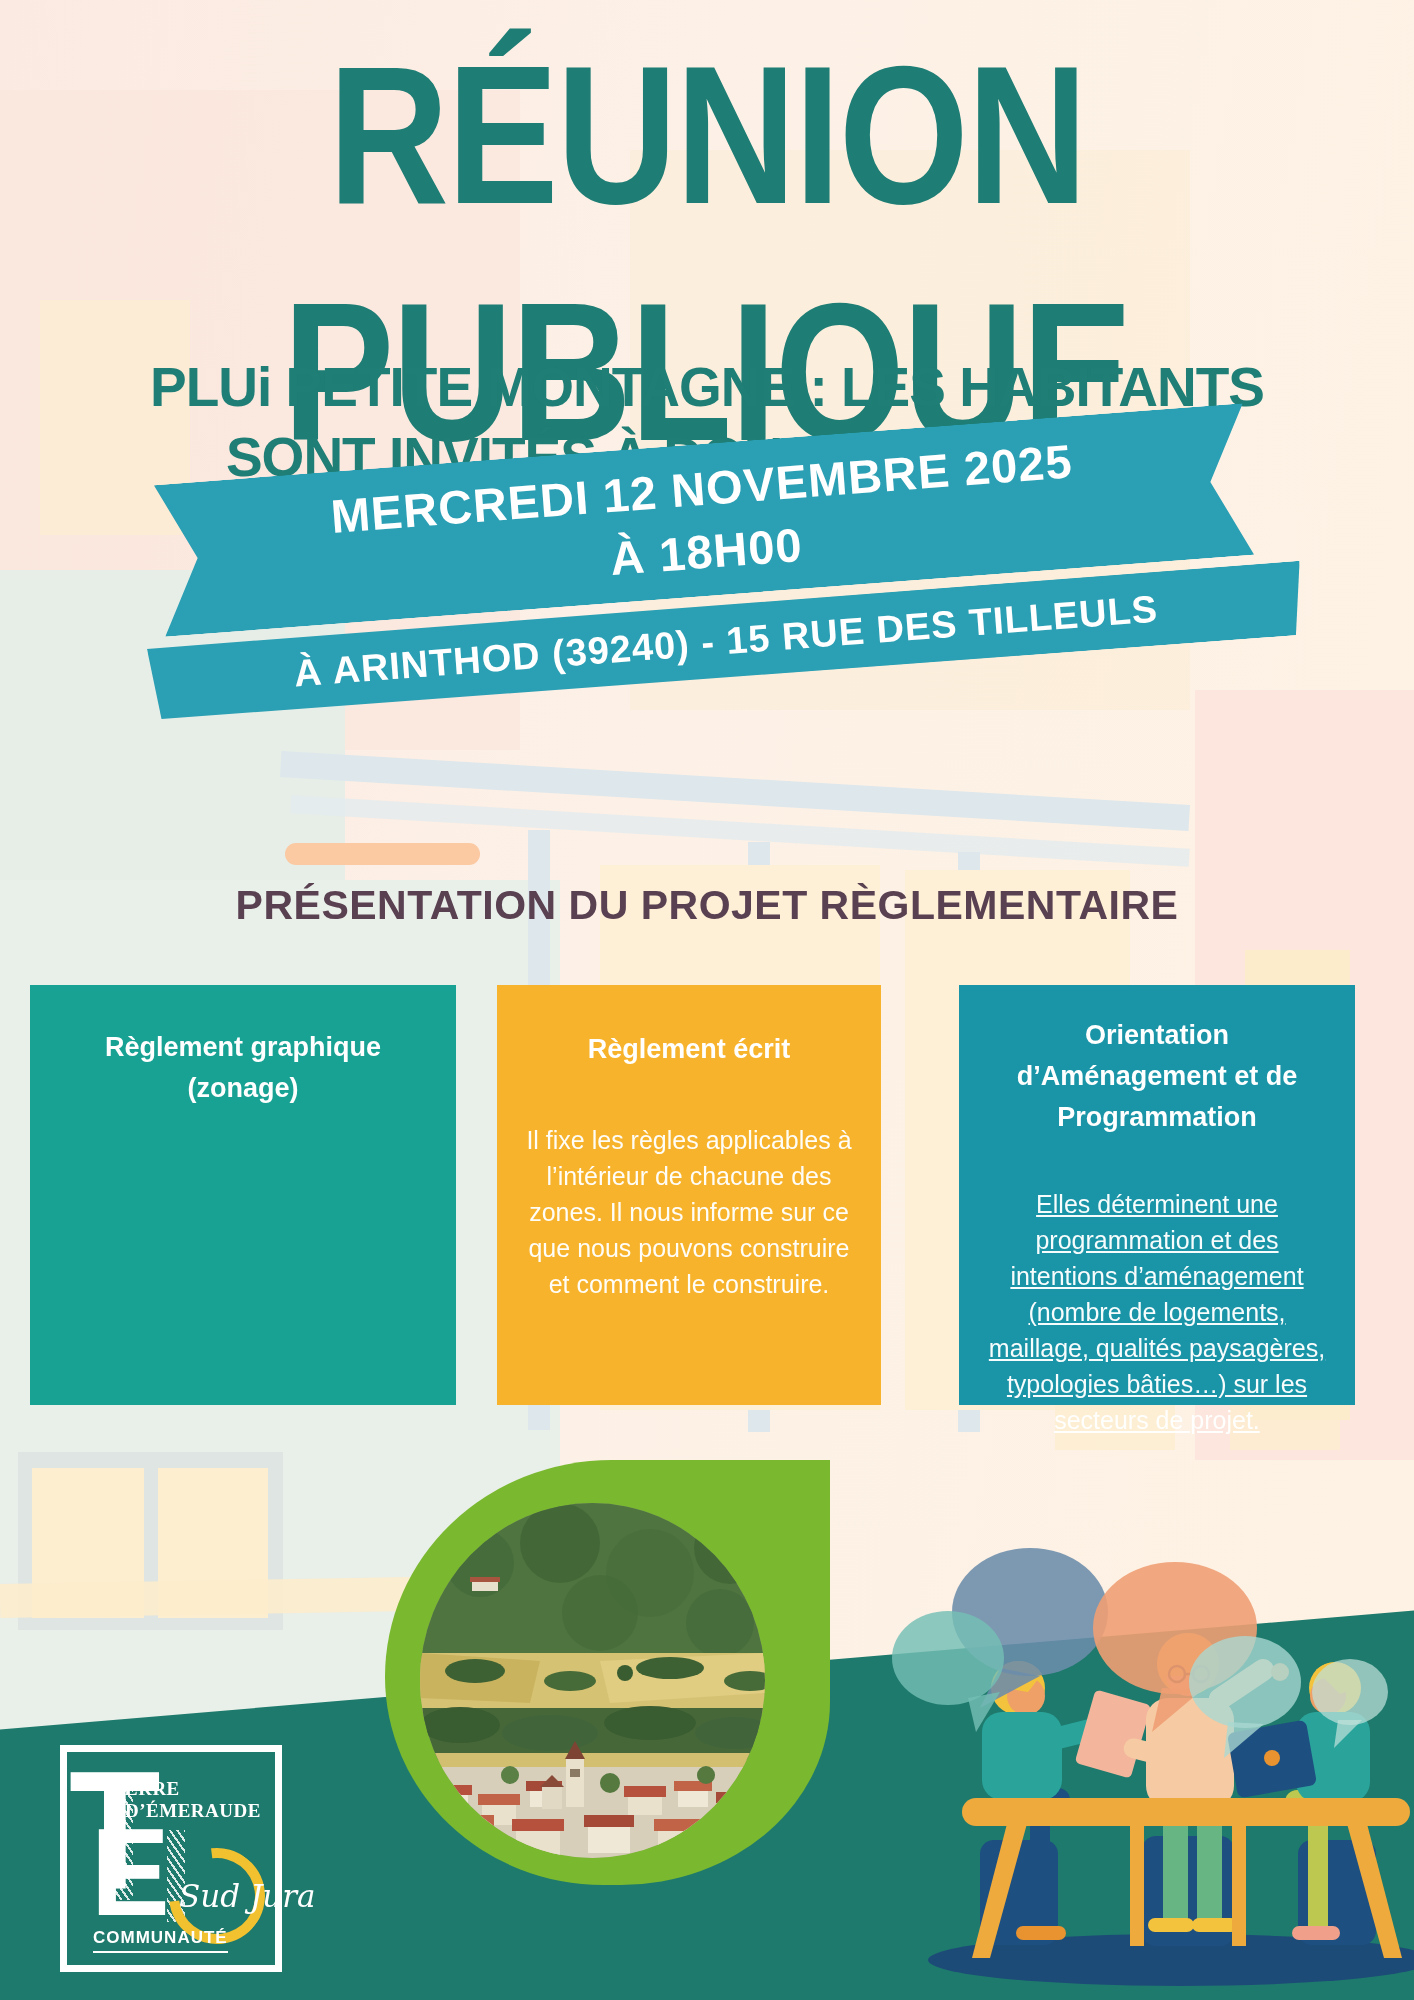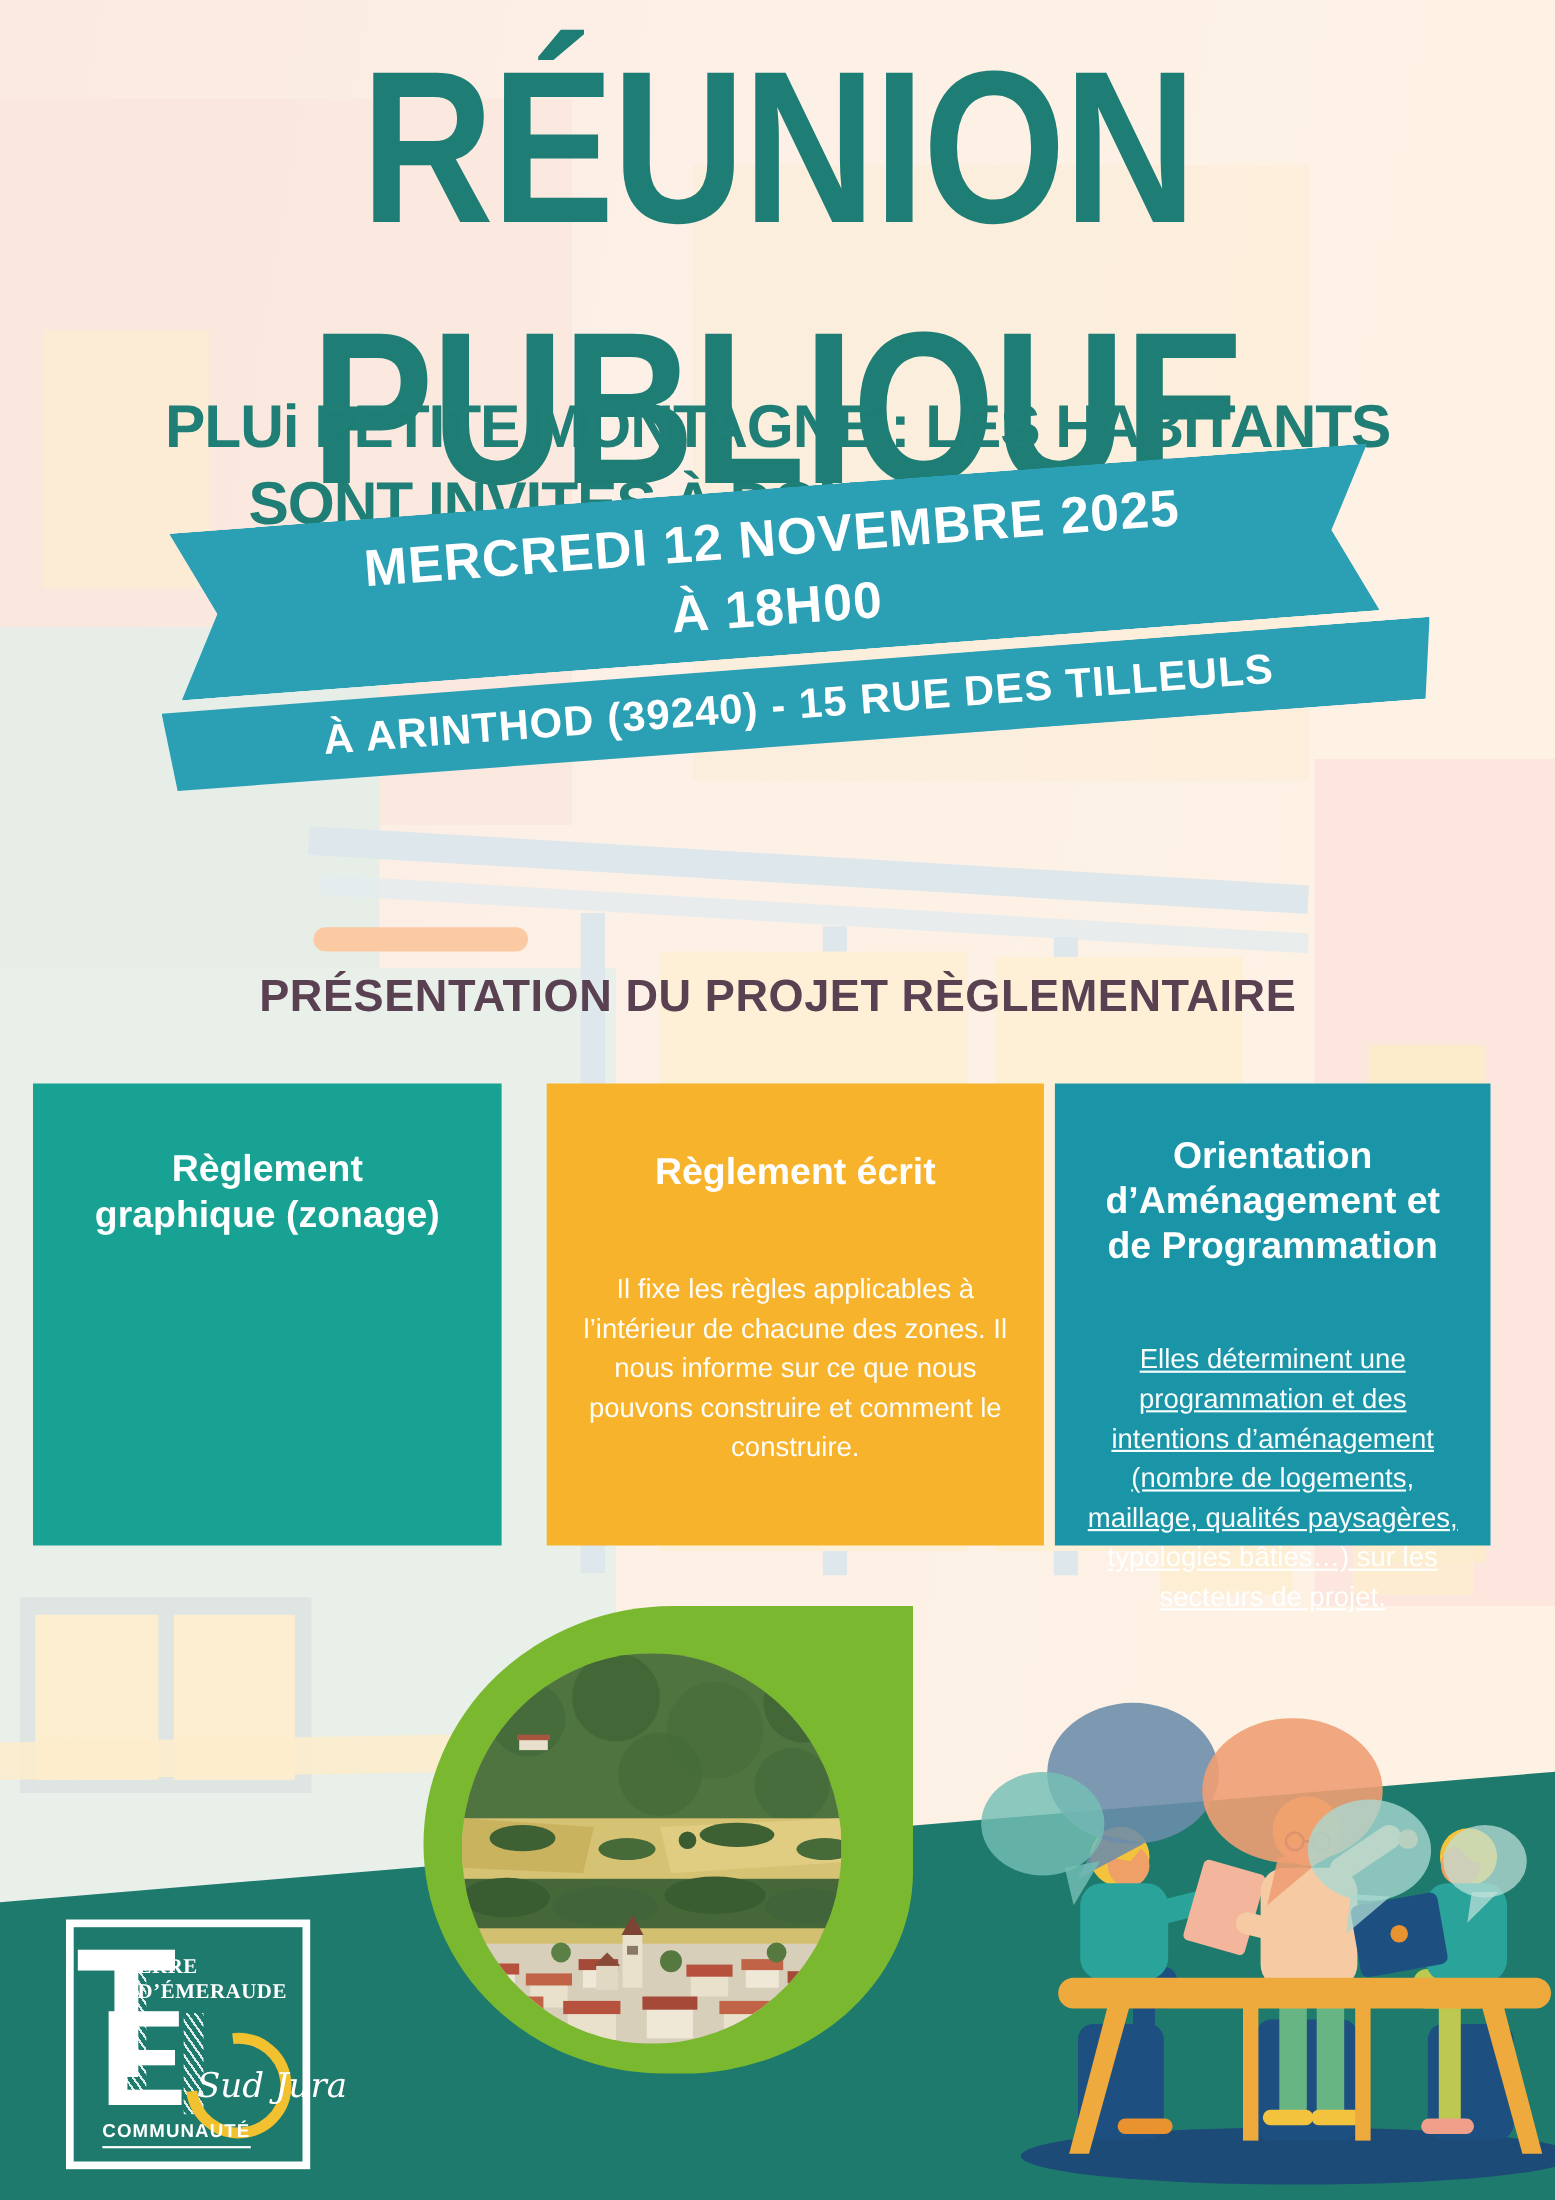--- a/index.html
+++ b/index.html
@@ -50,23 +50,23 @@
     transform:rotate(-4.3deg);color:#fff;text-align:center;font-weight:bold;
     font-size:38px;line-height:74px;letter-spacing:1px;
     clip-path:polygon(0 2%,100% 0,99.2% 100%,.8% 98%);}
   
   .heading{left:0;top:882px;width:100%;text-align:center;color:#5a4152;
     font-weight:bold;font-size:41px;letter-spacing:.5px;}
   
   .card{position:absolute;top:985px;height:420px;color:#fff;text-align:center;
     padding:0 26px;box-sizing:border-box;}
   .card-1{left:30px;width:426px;background:#18a294;}
-  .card-2{left:497px;width:452px;background:#f7b32b;}
+  .card-2{left:497px;width:384px;background:#f7b32b;}
   .card-3{left:959px;width:396px;background:#1a95a8;}
-  .card h3{margin:16px;font-size:34px;line-height:41px;font-weight:bold;}
+  .card h3{margin:0;font-size:27px;line-height:41px;font-weight:bold;}
   .card-1 h3{padding-top:42px;}
   .card-2 h3{padding-top:44px;}
   .card-3 h3{padding-top:30px;}
   .card p{margin:0;font-size:25px;line-height:36px;color:rgba(255,255,255,.97);}
   .card-1 p{padding-top:62px;}
   .card-2 p{padding-top:52px;}
   .card-3 p{padding-top:48px;text-decoration:underline;}
   
   .bottom-band{left:0;top:1560px;width:1414px;height:440px;background:#1e7a6c;
     clip-path:polygon(0 38.5%,100% 11.5%,100% 100%,0 100%);}

